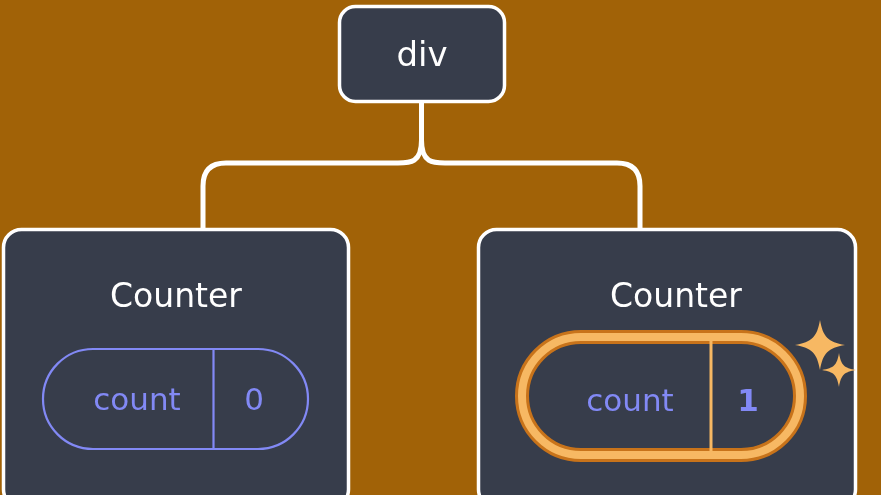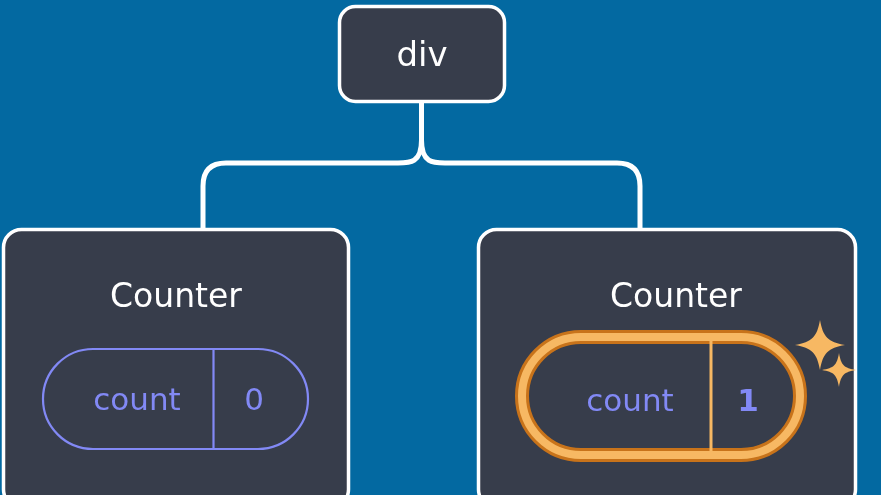--- a/index.html
+++ b/index.html
@@ -9,21 +9,21 @@
   body {
     width: 881px;
     height: 495px;
     overflow: hidden;
     font-family: "DejaVu Sans", "Liberation Sans", sans-serif;
   }
   #stage {
     position: relative;
     width: 881px;
     height: 495px;
-    background: #0369a1;
+    background: #a16207;
   }
   #tree-svg {
     position: absolute;
     inset: 0;
     width: 881px;
     height: 495px;
     display: block;
   }
   .node-label {
     font-family: "DejaVu Sans", "Liberation Sans", sans-serif;

